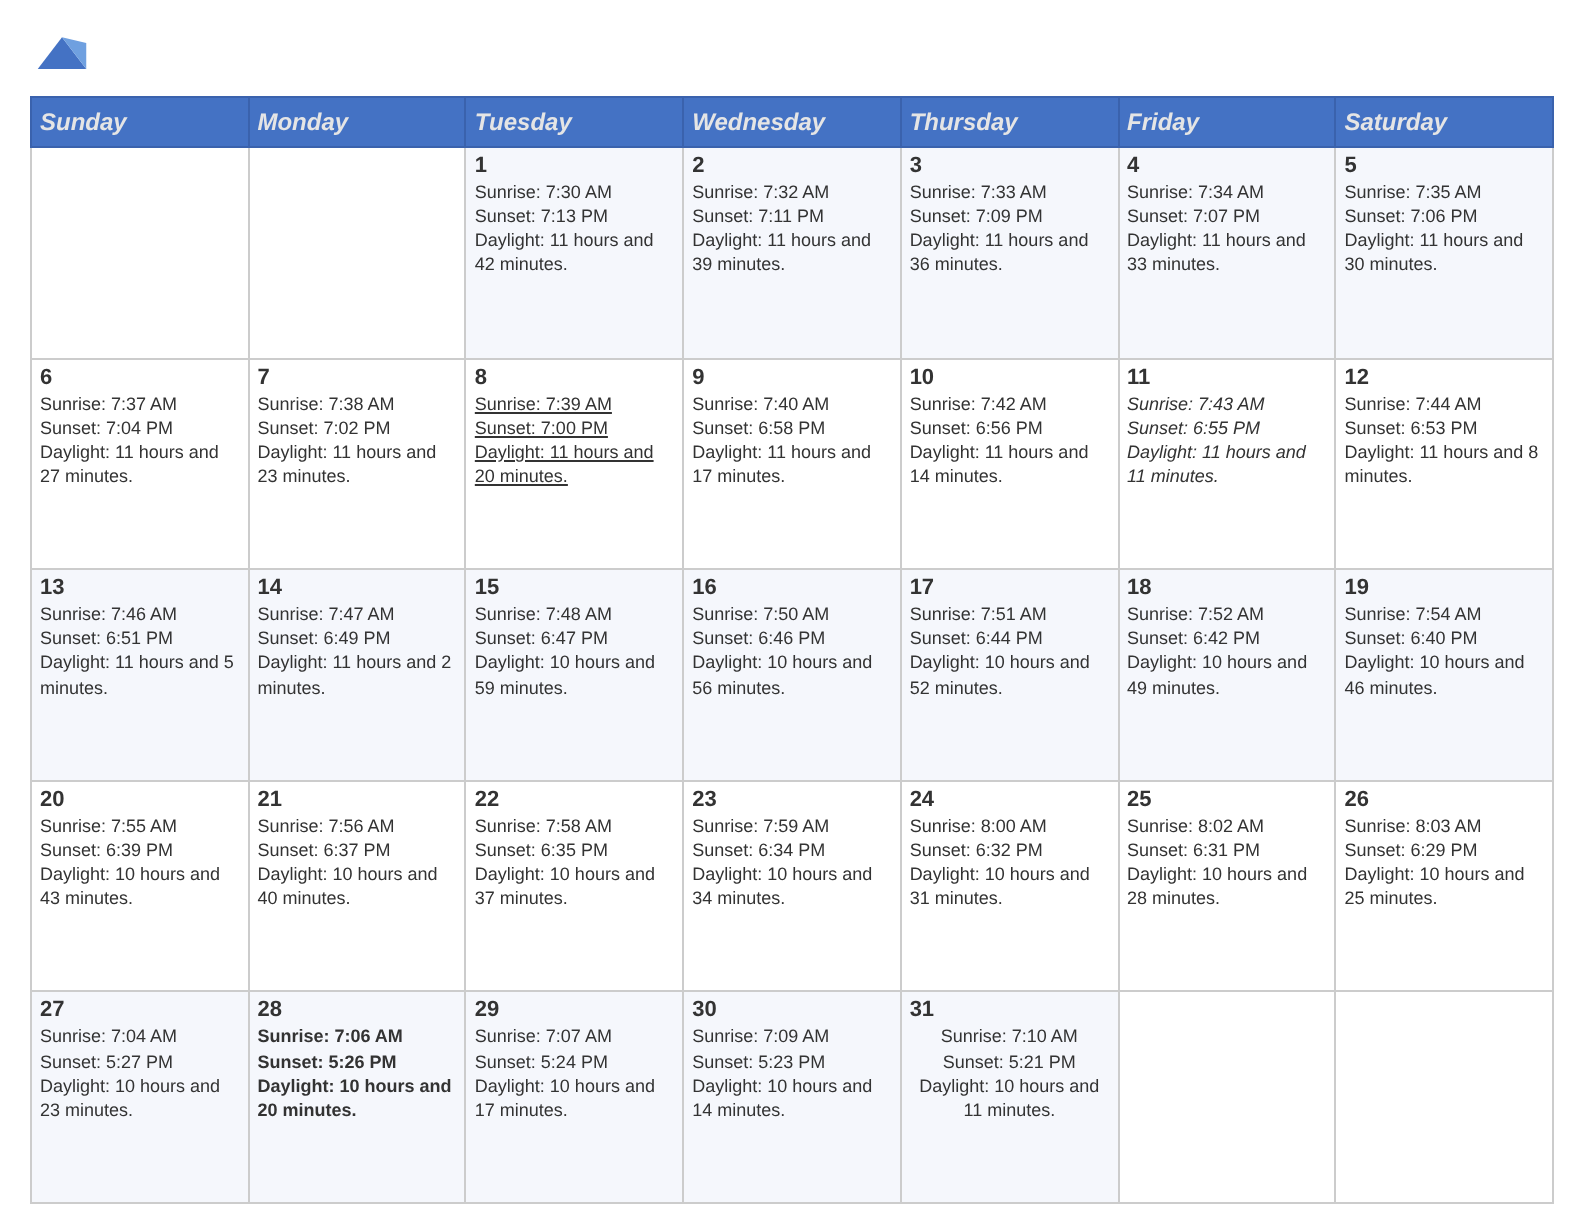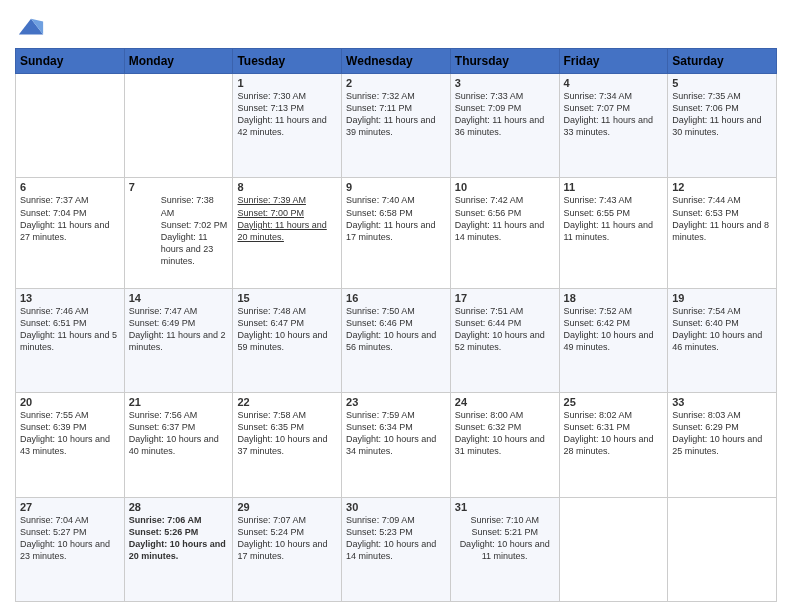--- a/index.html
+++ b/index.html
@@ -48,26 +48,27 @@
       margin-top: 2px;
     }
     .calendar {
       flex: 1;
       border-collapse: collapse;
       width: 100%;
       table-layout: fixed;
     }
     .calendar thead tr th {
       background: #4472C4;
-      color: #000000;
+      color: #e5e5e5;
       font-size: 12px;
       font-weight: bold;
       padding: 5px 4px;
       border: 1px solid #3a62ad;
       text-align: left;
+      font-style: italic;
     }
     .calendar tbody tr td {
       border: 1px solid #ccc;
       vertical-align: top;
       padding: 3px 4px;
       font-size: 9.5px;
       color: #333;
       height: 88px;
       background: #fff;
     }
@@ -162,21 +163,21 @@
         </tr>
         <tr>
           <td>
             <span class="day-num">6</span>
             <div class="cell-text" style="white-space: pre-line;">Sunrise: 7:37 AM
 Sunset: 7:04 PM
 Daylight: 11 hours and 27 minutes.</div>
           </td>
           <td>
             <span class="day-num">7</span>
-            <div class="cell-text" style="white-space: pre-line; margin-left: 32px;">Sunrise: 7:38 AM
+            <div class="cell-text" style="white-space: pre-line;">Sunrise: 7:38 AM
 Sunset: 7:02 PM
 Daylight: 11 hours and 23 minutes.</div>
           </td>
           <td>
             <span class="day-num">8</span>
             <div class="cell-text" style="white-space: pre-line; text-decoration: underline;">Sunrise: 7:39 AM
 Sunset: 7:00 PM
 Daylight: 11 hours and 20 minutes.</div>
           </td>
           <td>
@@ -186,21 +187,21 @@
 Daylight: 11 hours and 17 minutes.</div>
           </td>
           <td>
             <span class="day-num">10</span>
             <div class="cell-text" style="white-space: pre-line;">Sunrise: 7:42 AM
 Sunset: 6:56 PM
 Daylight: 11 hours and 14 minutes.</div>
           </td>
           <td>
             <span class="day-num">11</span>
-            <div class="cell-text" style="white-space: pre-line;">Sunrise: 7:43 AM
+            <div class="cell-text" style="white-space: pre-line; font-style: italic;">Sunrise: 7:43 AM
 Sunset: 6:55 PM
 Daylight: 11 hours and 11 minutes.</div>
           </td>
           <td>
             <span class="day-num">12</span>
             <div class="cell-text" style="white-space: pre-line;">Sunrise: 7:44 AM
 Sunset: 6:53 PM
 Daylight: 11 hours and 8 minutes.</div>
           </td>
         </tr>
@@ -279,21 +280,21 @@
 Sunset: 6:32 PM
 Daylight: 10 hours and 31 minutes.</div>
           </td>
           <td>
             <span class="day-num">25</span>
             <div class="cell-text" style="white-space: pre-line;">Sunrise: 8:02 AM
 Sunset: 6:31 PM
 Daylight: 10 hours and 28 minutes.</div>
           </td>
           <td>
-            <span class="day-num">33</span>
+            <span class="day-num">26</span>
             <div class="cell-text" style="white-space: pre-line;">Sunrise: 8:03 AM
 Sunset: 6:29 PM
 Daylight: 10 hours and 25 minutes.</div>
           </td>
         </tr>
         <tr>
           <td>
             <span class="day-num">27</span>
             <div class="cell-text" style="white-space: pre-line;">Sunrise: 7:04 AM
 Sunset: 5:27 PM

